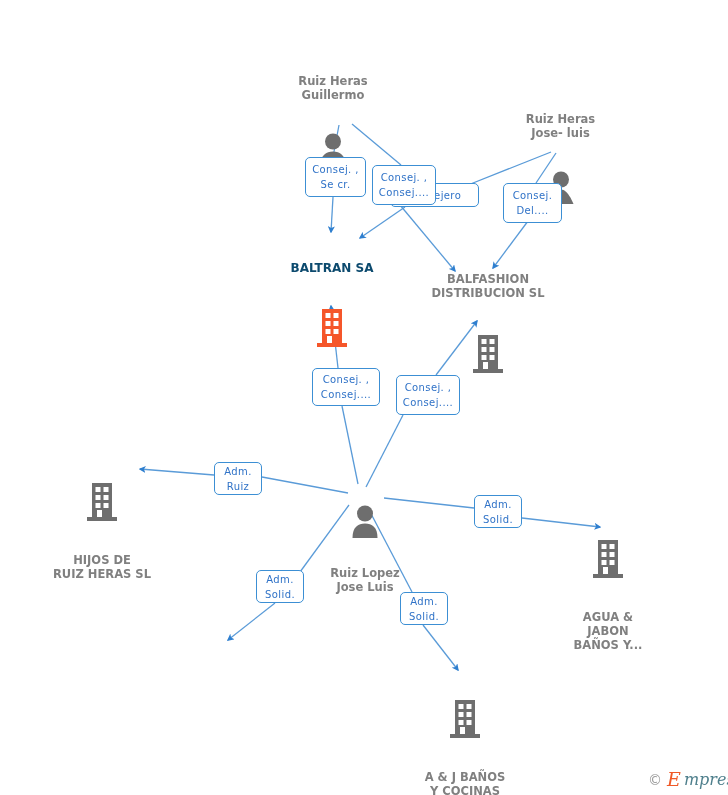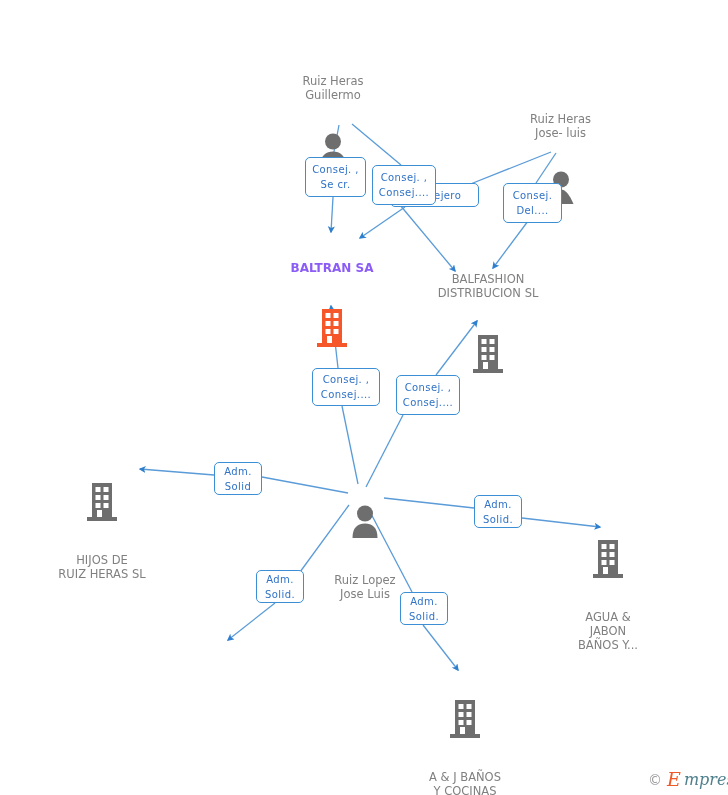--- a/index.html
+++ b/index.html
@@ -25,26 +25,26 @@
     pointer-events: none;
   }
   .node {
     position: absolute;
     text-align: center;
     color: #808080;
     font-size: 11.5px;
     line-height: 14px;
     white-space: pre;
   }
-  .node .nlabel { display: block; }
+  .node .nlabel { display: block; font-weight: bold; }
   .node.person .nlabel { margin-bottom: 2px; }
   .node.company .nlabel { margin-top: 2px; }
   .node.focus .nlabel {
     font-weight: bold;
-    color: #8b5cf6;
+    color: #0c4a6e;
     font-size: 12px;
   }
   .glyph {
     display: block;
     margin: 0 auto;
   }
   .edge-label {
     position: absolute;
     box-sizing: border-box;
     border: 1.4px solid #3c8fd4;
@@ -215,21 +215,21 @@
     </svg>
     <span class="nlabel">HIJOS DE
 RUIZ HERAS SL</span>
   </div>
 
   <div class="node person" style="left:310px; top:476px; width:110px;">
     <svg class="glyph" width="32" height="34" viewBox="0 0 32 34">
       <circle cx="16" cy="9.5" r="8" fill="#6e6e6e"></circle>
       <path d="M 3.5 34 C 3.5 23 9 19.5 16 19.5 C 23 19.5 28.5 23 28.5 34 Z" fill="#6e6e6e"></path>
     </svg>
-    <span class="nlabel" style="margin-top:7px;">Ruiz Lopez
+    <span class="nlabel" style="margin-top:0;">Ruiz Lopez
 Jose Luis</span>
   </div>
 
   <div class="node company" style="left:553px; top:510px; width:110px;">
     <svg class="glyph" width="36" height="42" viewBox="0 0 36 42">
       <rect x="8" y="2" width="20" height="34" fill="#6e6e6e"></rect>
       <rect x="3" y="36" width="30" height="4" fill="#6e6e6e"></rect>
       <g fill="#ffffff">
         <rect x="11.5" y="6" width="5" height="5"></rect>
         <rect x="19.5" y="6" width="5" height="5"></rect>
@@ -289,21 +289,21 @@
     <span>Consej....</span>
   </div>
 
   <div class="edge-label" style="left:396px; top:375px; width:64px; height:40px; z-index:5;">
     <span>Consej. ,</span>
     <span>Consej....</span>
   </div>
 
   <div class="edge-label" style="left:214px; top:462px; width:48px; height:33px; z-index:5;">
     <span>Adm.</span>
-    <span>Solid</span>
+    <span>Ruiz</span>
   </div>
 
   <div class="edge-label" style="left:474px; top:495px; width:48px; height:33px; z-index:5;">
     <span>Adm.</span>
     <span>Solid.</span>
   </div>
 
   <div class="edge-label" style="left:256px; top:570px; width:48px; height:33px; z-index:5;">
     <span>Adm.</span>
     <span>Solid.</span>

